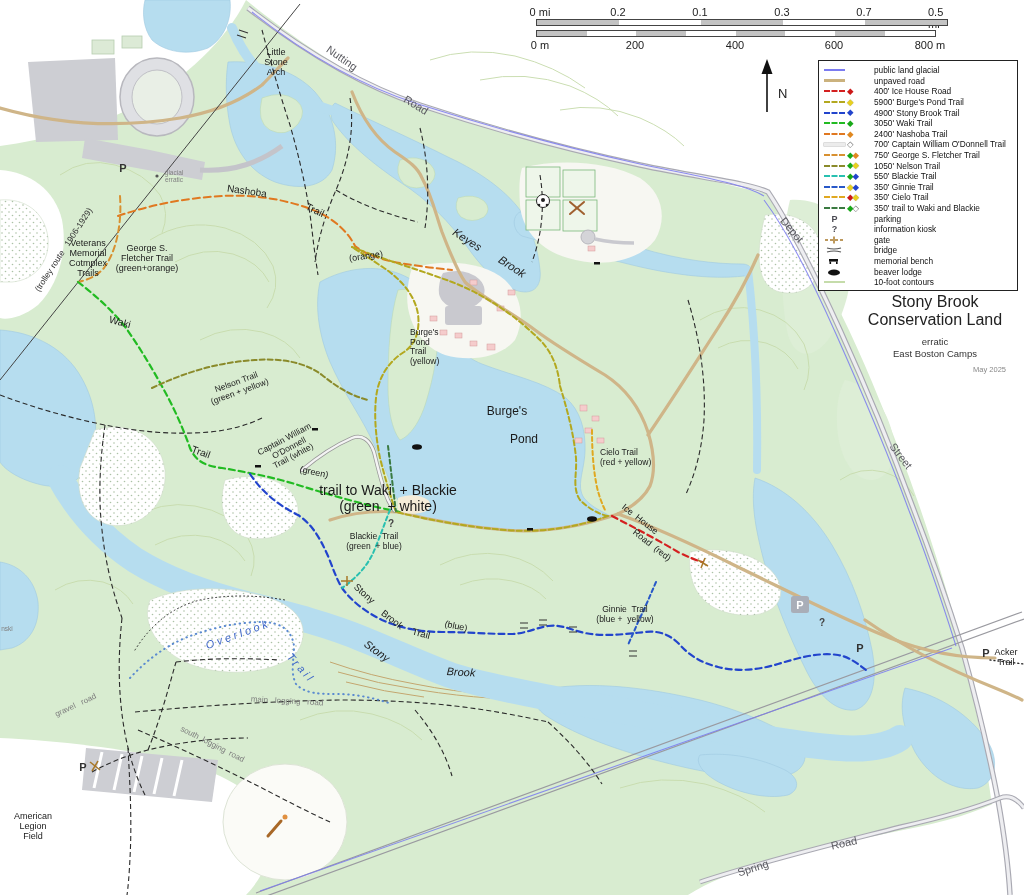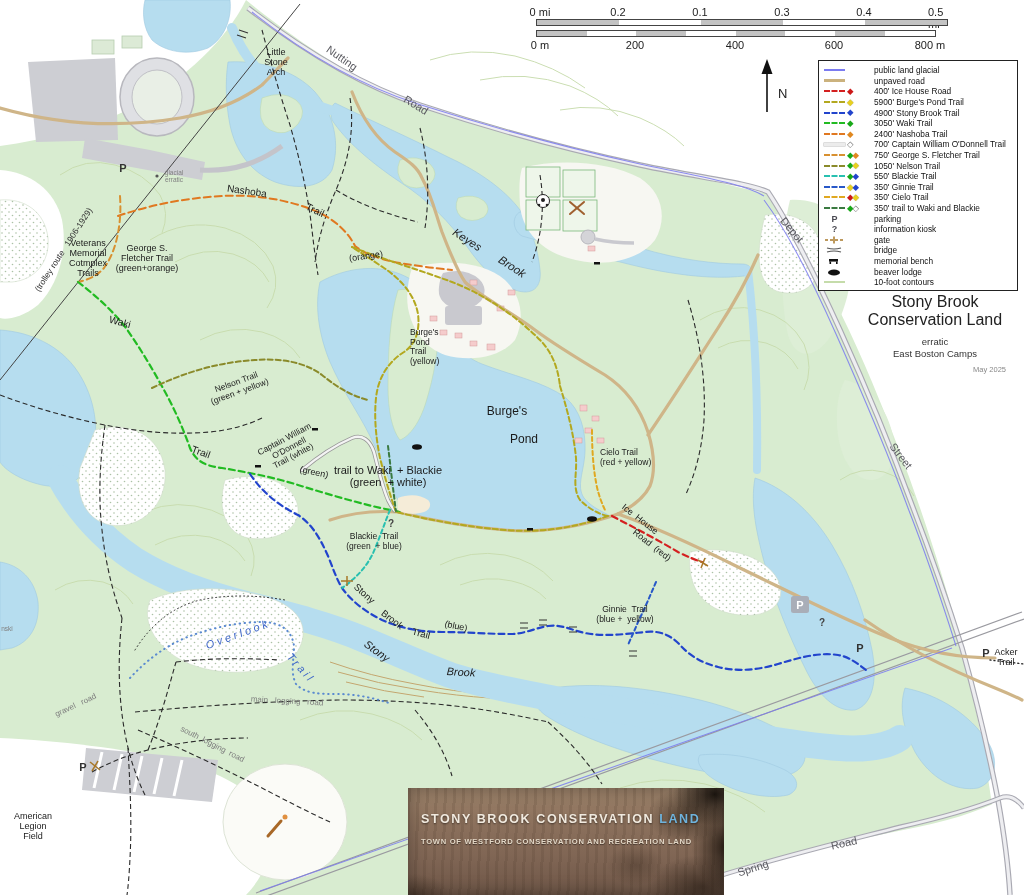--- a/index.html
+++ b/index.html
@@ -373,21 +373,21 @@
   <div class="ml" style="left:366px;top:256px;transform:translate(-50%,-50%) rotate(-8deg)">(orange)</div>
   <div class="ml" style="left:410px;top:328px;transform:none;text-align:left;font-size:8.5px">Burge's
 Pond
 Trail
 (yellow)</div>
   <div class="ml" style="left:238px;top:387px;font-size:8.5px;transform:translate(-50%,-50%) rotate(-20deg)">Nelson Trail
 (green + yellow)</div>
   <div class="ml" style="left:289px;top:448px;font-size:8.5px;transform:translate(-50%,-50%) rotate(-28deg)">Captain William
 O'Donnell
 Trail (white)</div>
-  <div class="ml" style="left:388px;top:476px;font-size:11px">trail to Waki&nbsp;&nbsp;+ Blackie
+  <div class="ml" style="left:388px;top:499px;font-size:14px">trail to Waki&nbsp;&nbsp;+ Blackie
 (green&nbsp;&nbsp;+ white)</div>
   <div class="ml" style="left:507px;top:412px;font-size:12px">Burge's</div>
   <div class="ml" style="left:524px;top:440px;font-size:12px">Pond</div>
   <div class="ml" style="left:600px;top:448px;transform:none;text-align:left;font-size:8.5px">Cielo Trail
 (red + yellow)</div>
   <div class="ml" style="left:640px;top:519px;transform:translate(-50%,-50%) rotate(38deg)">Ice&nbsp;&nbsp;House</div>
   <div class="ml" style="left:652px;top:545px;transform:translate(-50%,-50%) rotate(38deg)">Road&nbsp;&nbsp;(red)</div>
   <div class="ml" style="left:374px;top:542px;font-size:8.5px">Blackie&nbsp;&nbsp;Trail
 (green&nbsp;&nbsp;+ blue)</div>
   <div class="ml" style="left:364px;top:594px;font-size:9.5px;transform:translate(-50%,-50%) rotate(42deg)">Stony</div>
@@ -413,21 +413,21 @@
   <div class="ml rd" style="left:792px;top:230px;transform:translate(-50%,-50%) rotate(50deg)">Depot</div>
   <div class="ml rd" style="left:901px;top:456px;transform:translate(-50%,-50%) rotate(52deg)">Street</div>
   <div class="ml tiny" style="left:7px;top:629px">nski</div>
 </div>
 
 <div id="scalebox">
   <span class="sb-lbl" style="left:12px;top:2px">0 mi</span>
   <span class="sb-lbl" style="left:90px;top:2px">0.2</span>
   <span class="sb-lbl" style="left:172px;top:2px">0.1</span>
   <span class="sb-lbl" style="left:254px;top:2px">0.3</span>
-  <span class="sb-lbl" style="left:336px;top:2px">0.4</span>
+  <span class="sb-lbl" style="left:336px;top:2px">0.7</span>
   <span class="sb-lbl" style="left:412px;top:2px">0.5 mi</span>
   <div class="sb-bar" style="left:8px;top:15px;width:410px">
     <div class="seg" style="width:82px;background:#c3c3c3"></div>
         <div class="seg" style="width:82px;background:#fff"></div>
     <div class="seg" style="width:82px;background:#c3c3c3"></div>
         <div class="seg" style="width:82px;background:#fff"></div>
     <div class="seg" style="width:82px;background:#c3c3c3"></div>
   </div>
   <div class="sb-bar" style="left:8px;top:26px;width:398px">
     <div class="seg" style="width:49.7px;background:#c3c3c3"></div>
@@ -613,18 +613,14 @@
 </div>
 
 <div id="titleblock">
   <div class="t1"><span>Stony Brook</span><br>
   <span>Conservation Land</span></div>
   <div class="t2"><span>erratic</span><br>
   <span>East Boston Camps</span></div>
   <div class="t3">May 2025</div>
 </div>
 
-<div id="banner">
-  <div class="b1"><span>STONY BROOK CONSERVATION </span><span class="bblue">LAND</span></div>
-  <div class="b2">TOWN OF WESTFORD CONSERVATION AND RECREATION LAND</div>
+
 </div>
 
-</div>
-
 </body></html>

